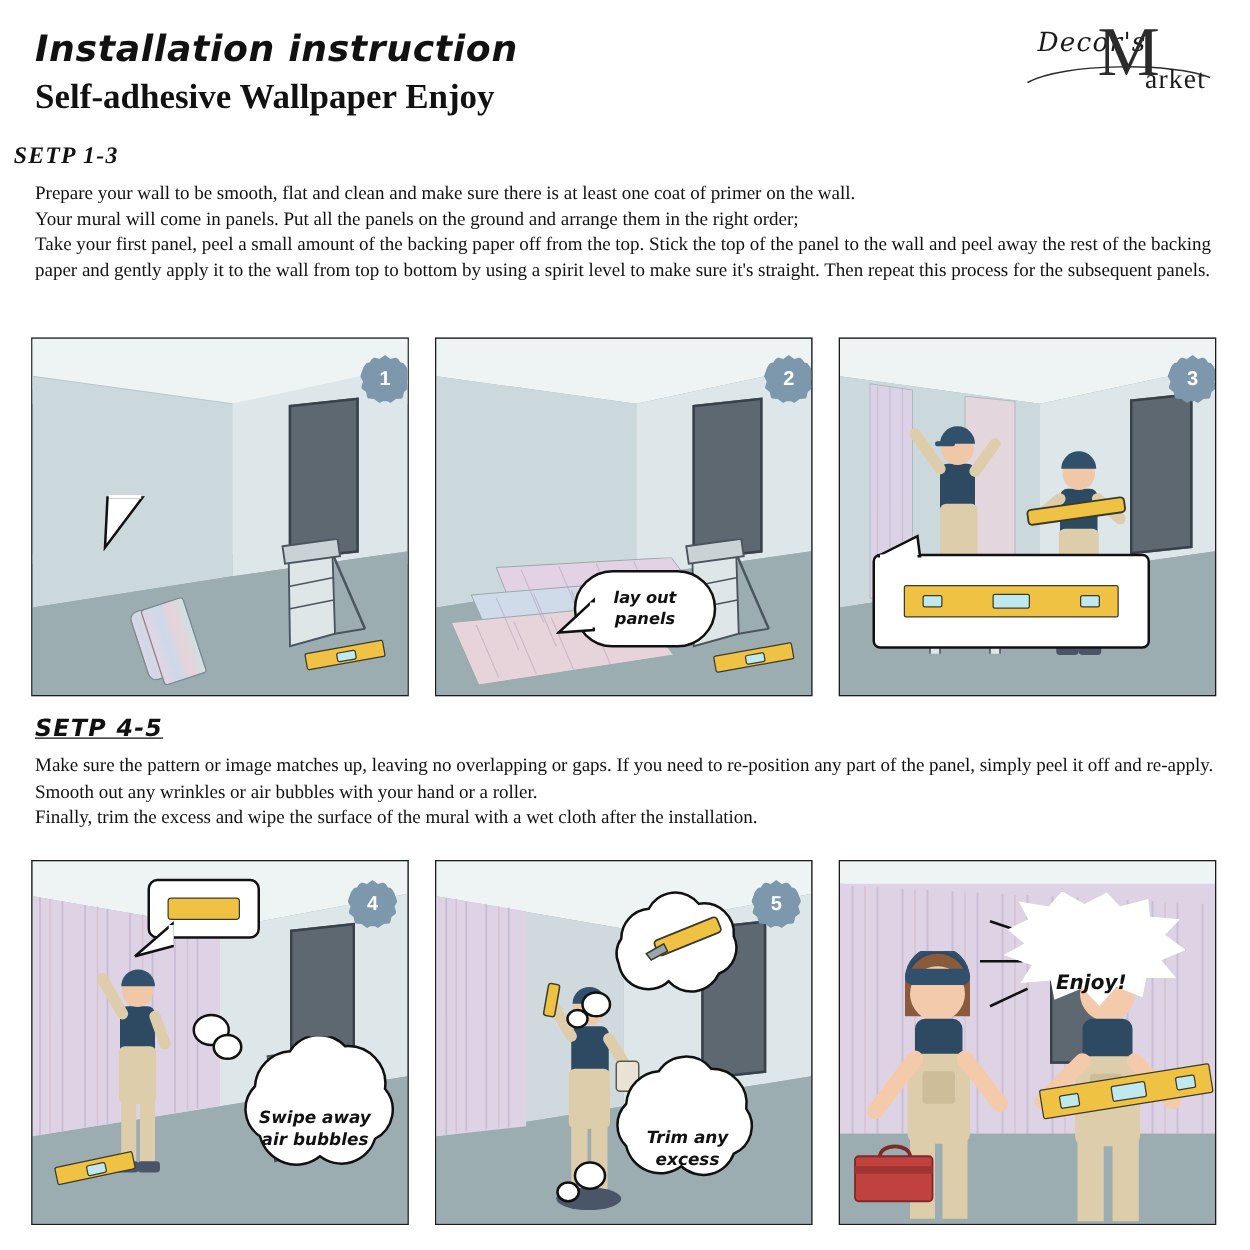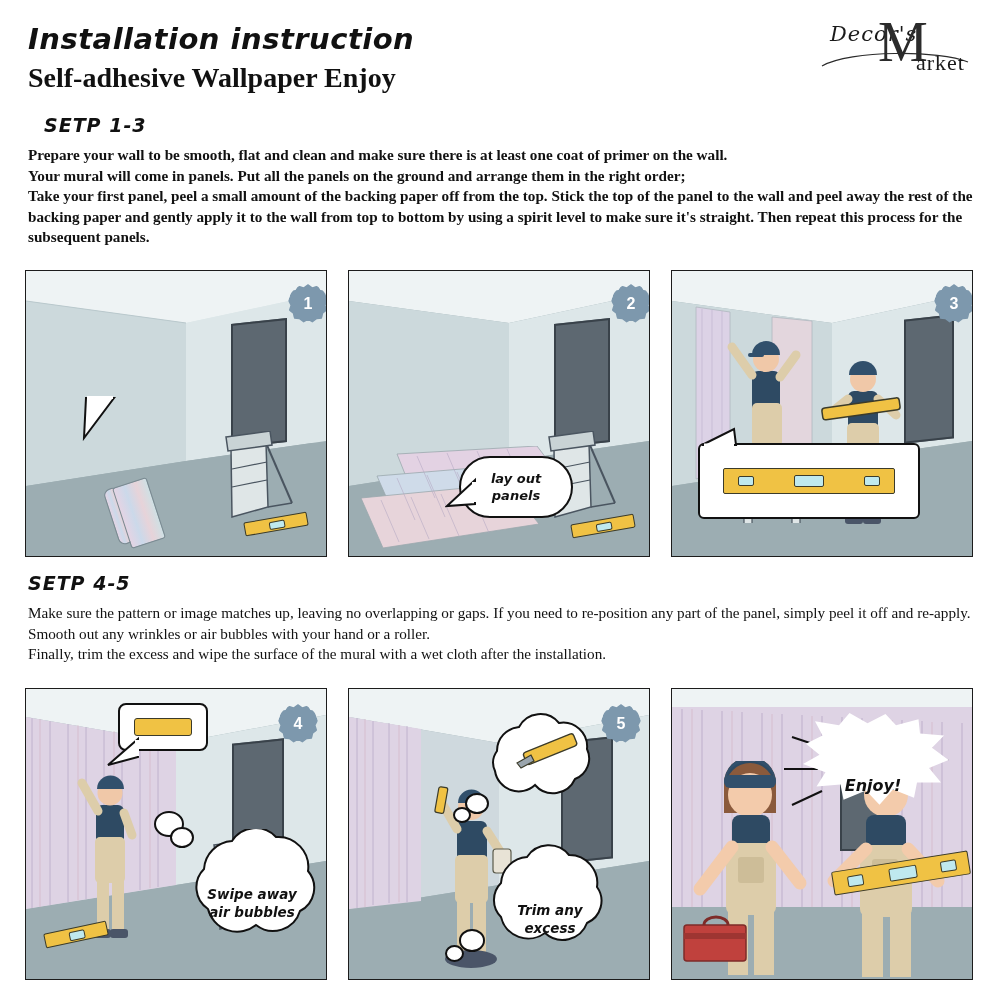--- a/index.html
+++ b/index.html
@@ -220,22 +220,22 @@
 
   <div class="logo">
     <svg class="swoosh" viewBox="0 0 150 26">
       <path d="M2 18 C 30 2, 120 2, 148 14" stroke="#2b2b2b" stroke-width="1.2" fill="none"></path>
     </svg>
     <div class="decors">Decor's</div>
     <div class="bigm">M</div>
     <div class="arket">arket</div>
   </div>
 
-  <div class="step-head" style="left:44px; top:114px;">SETP 1-3</div>
-  <div class="para" style="left:28px; top:145px; white-space:pre-line;font-weight:bold;">Prepare your wall to be smooth, flat and clean and make sure there is at least one coat of primer on the wall.
+  <div class="step-head" style="left:11px; top:114px;font-family:Liberation Serif, serif;">SETP 1-3</div>
+  <div class="para" style="left:28px; top:145px; white-space:pre-line;">Prepare your wall to be smooth, flat and clean and make sure there is at least one coat of primer on the wall.
 Your mural will come in panels. Put all the panels on the ground and arrange them in the right order;
 Take your first panel, peel a small amount of the backing paper off from the top. Stick the top of the panel to the wall and peel away the rest of the backing paper and gently apply it to the wall from top to bottom by using a spirit level to make sure it's straight. Then repeat this process for the subsequent panels.</div>
 
   <div class="panel" style="left:25px; top:270px; width:300px; height:285px;">
     <div class="ceiling" style="left:0;top:0;width:300px;height:40px;"></div>
     <div class="ceiling" style="left:0;top:0;width:300px;height:52px;background:#eef3f4;"></div>
     <div class="wall-left" style="left:0;top:30px;width:160px;height:150px;background:#cdd9dd;"></div>
     <div class="wall-right" style="left:160px;top:20px;width:140px;height:160px;background:#dbe6e8;"></div>
     <div class="floor" style="left:0;top:172px;width:300px;height:113px;background:#9cadb2;"></div>
     <svg style="position:absolute;left:0;top:0;width:300px;height:285px;">
@@ -382,21 +382,21 @@
       </div>
     </div>
     <svg style="position:absolute;left:12px;top:152px;width:60px;height:60px;z-index:31;">
       <polygon points="18,22 52,22 50,6" fill="#fff" stroke="#111" stroke-width="2"></polygon>
       <line x1="20" y1="23" x2="50" y2="23" stroke="#fff" stroke-width="5"></line>
     </svg>
 
     <div class="badge" style="left:265px;top:16px;">3</div>
   </div>
 
-  <div class="step-head" style="left:28px; top:572px;">SETP 4-5</div>
+  <div class="step-head" style="left:28px; top:572px;text-decoration:underline;">SETP 4-5</div>
   <div class="para" style="left:28px; top:603px; white-space:pre-line;"> Make sure the pattern or image matches up, leaving no overlapping or gaps. If you need to re-position any part of the panel, simply peel it off and re-apply. Smooth out any wrinkles or air bubbles with your hand or a roller.
  Finally, trim the excess and wipe the surface of the mural with a wet cloth after the installation.</div>
 
   <div class="panel" style="left:25px; top:688px; width:300px; height:290px;">
     <svg style="position:absolute;left:0;top:0;width:300px;height:290px;">
       <polygon points="0,0 300,0 300,26 150,54 0,28" fill="#eef3f4"></polygon>
       <polygon points="0,28 150,54 150,196 0,220" fill="#cfd9de"></polygon>
       <polygon points="150,54 300,26 300,172 150,196" fill="#dde7e9"></polygon>
       <polygon points="0,220 150,196 300,172 300,290 0,290" fill="#9cadb2"></polygon>
 

